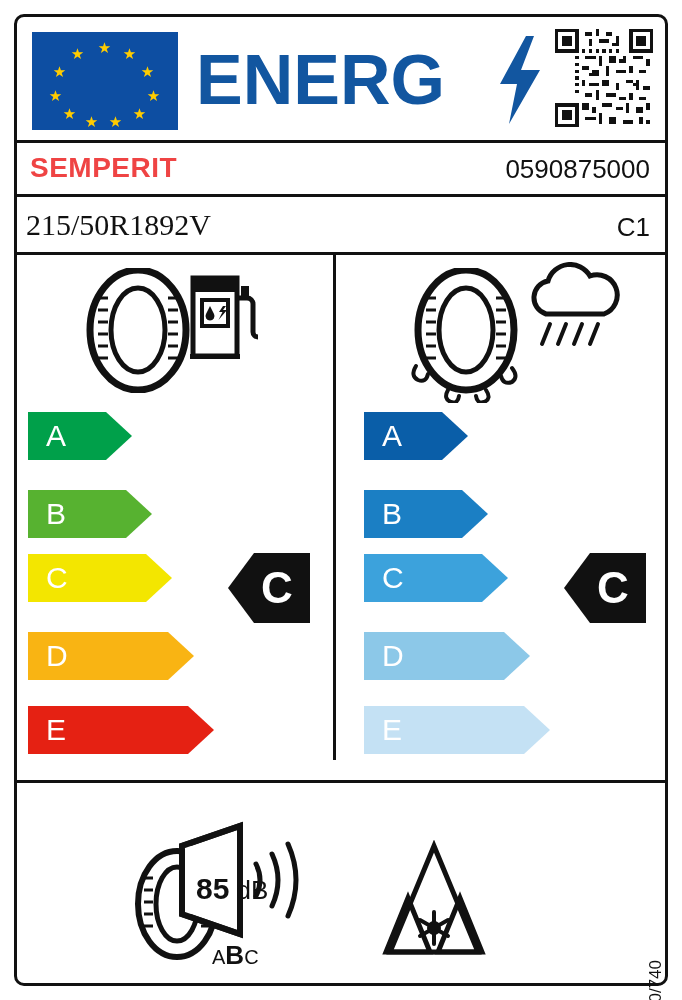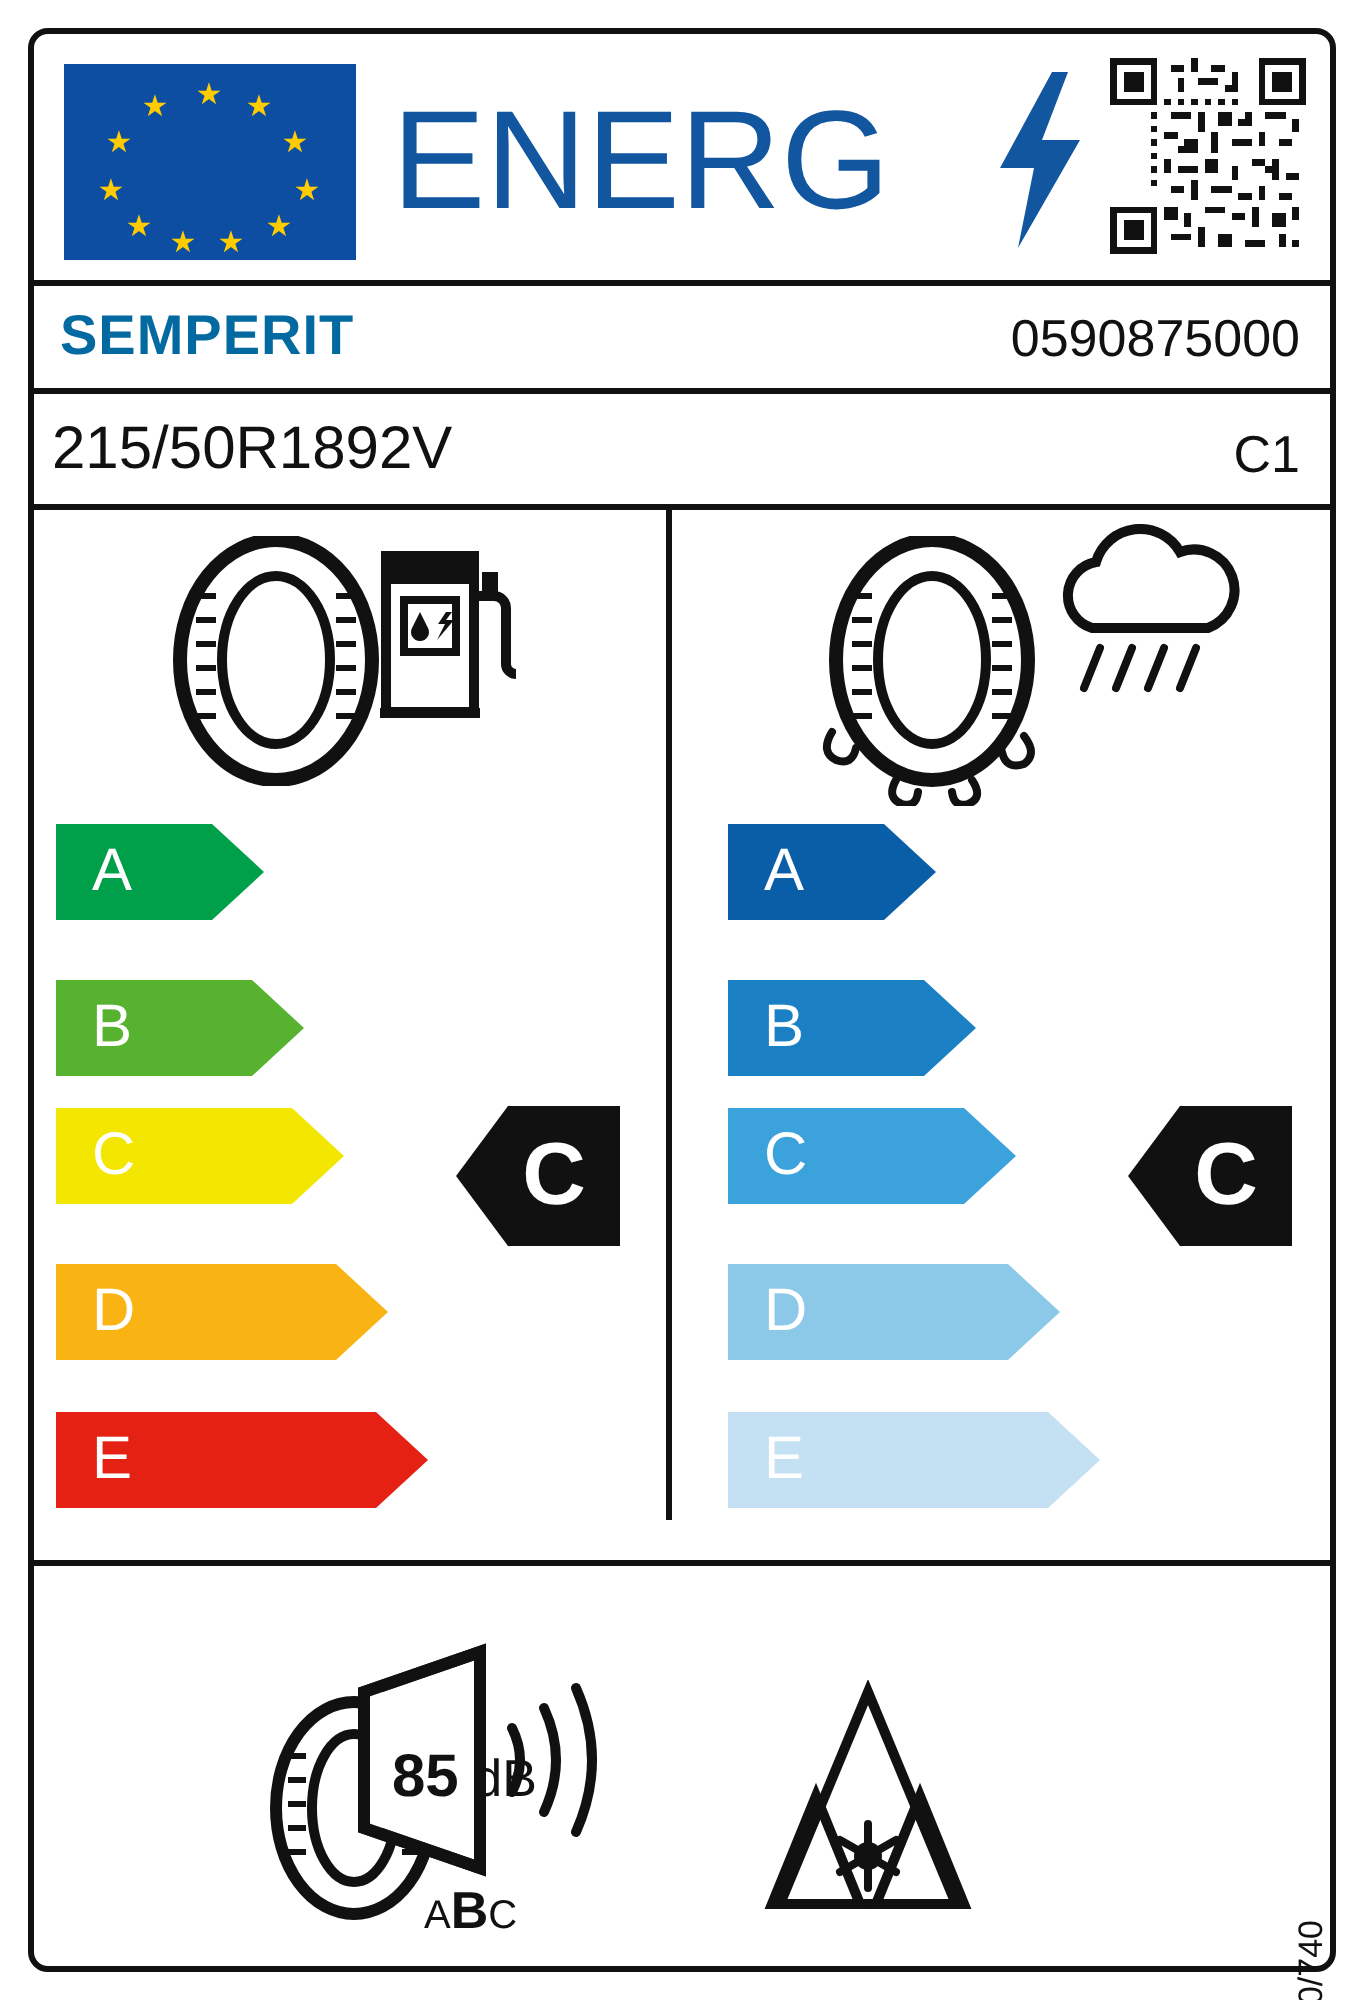--- a/index.html
+++ b/index.html
@@ -48,21 +48,21 @@
     height: 15px;
     text-align: center;
   }
   .energy-word {
     position: absolute;
     left: 196px;
     top: 36px;
     width: 300px;
     height: 88px;
     font-size: 70px;
-    font-weight: normal;
+    font-weight: bold;
     color: #1256a0;
     letter-spacing: 0px;
     line-height: 88px;
   }
   .bolt {
     position: absolute;
     left: 496px;
     top: 36px;
     width: 46px;
     height: 88px;
@@ -85,37 +85,38 @@
     height: 3px;
   }
 
   
   .brand {
     position: absolute;
     left: 30px;
     top: 152px;
     font-size: 28px;
     font-weight: bold;
-    color: #0369a1;
+    color: #ef4444;
     letter-spacing: 0.5px;
   }
   .article {
     position: absolute;
     right: 32px;
     top: 154px;
     font-size: 26px;
     color: #111111;
     text-align: right;
   }
   .tyre-size {
     position: absolute;
     left: 26px;
     top: 208px;
     font-size: 30px;
     color: #111111;
+    font-family: Liberation Serif, serif;
   }
   .tyre-class {
     position: absolute;
     right: 32px;
     top: 212px;
     font-size: 26px;
     color: #111111;
   }
 
   

